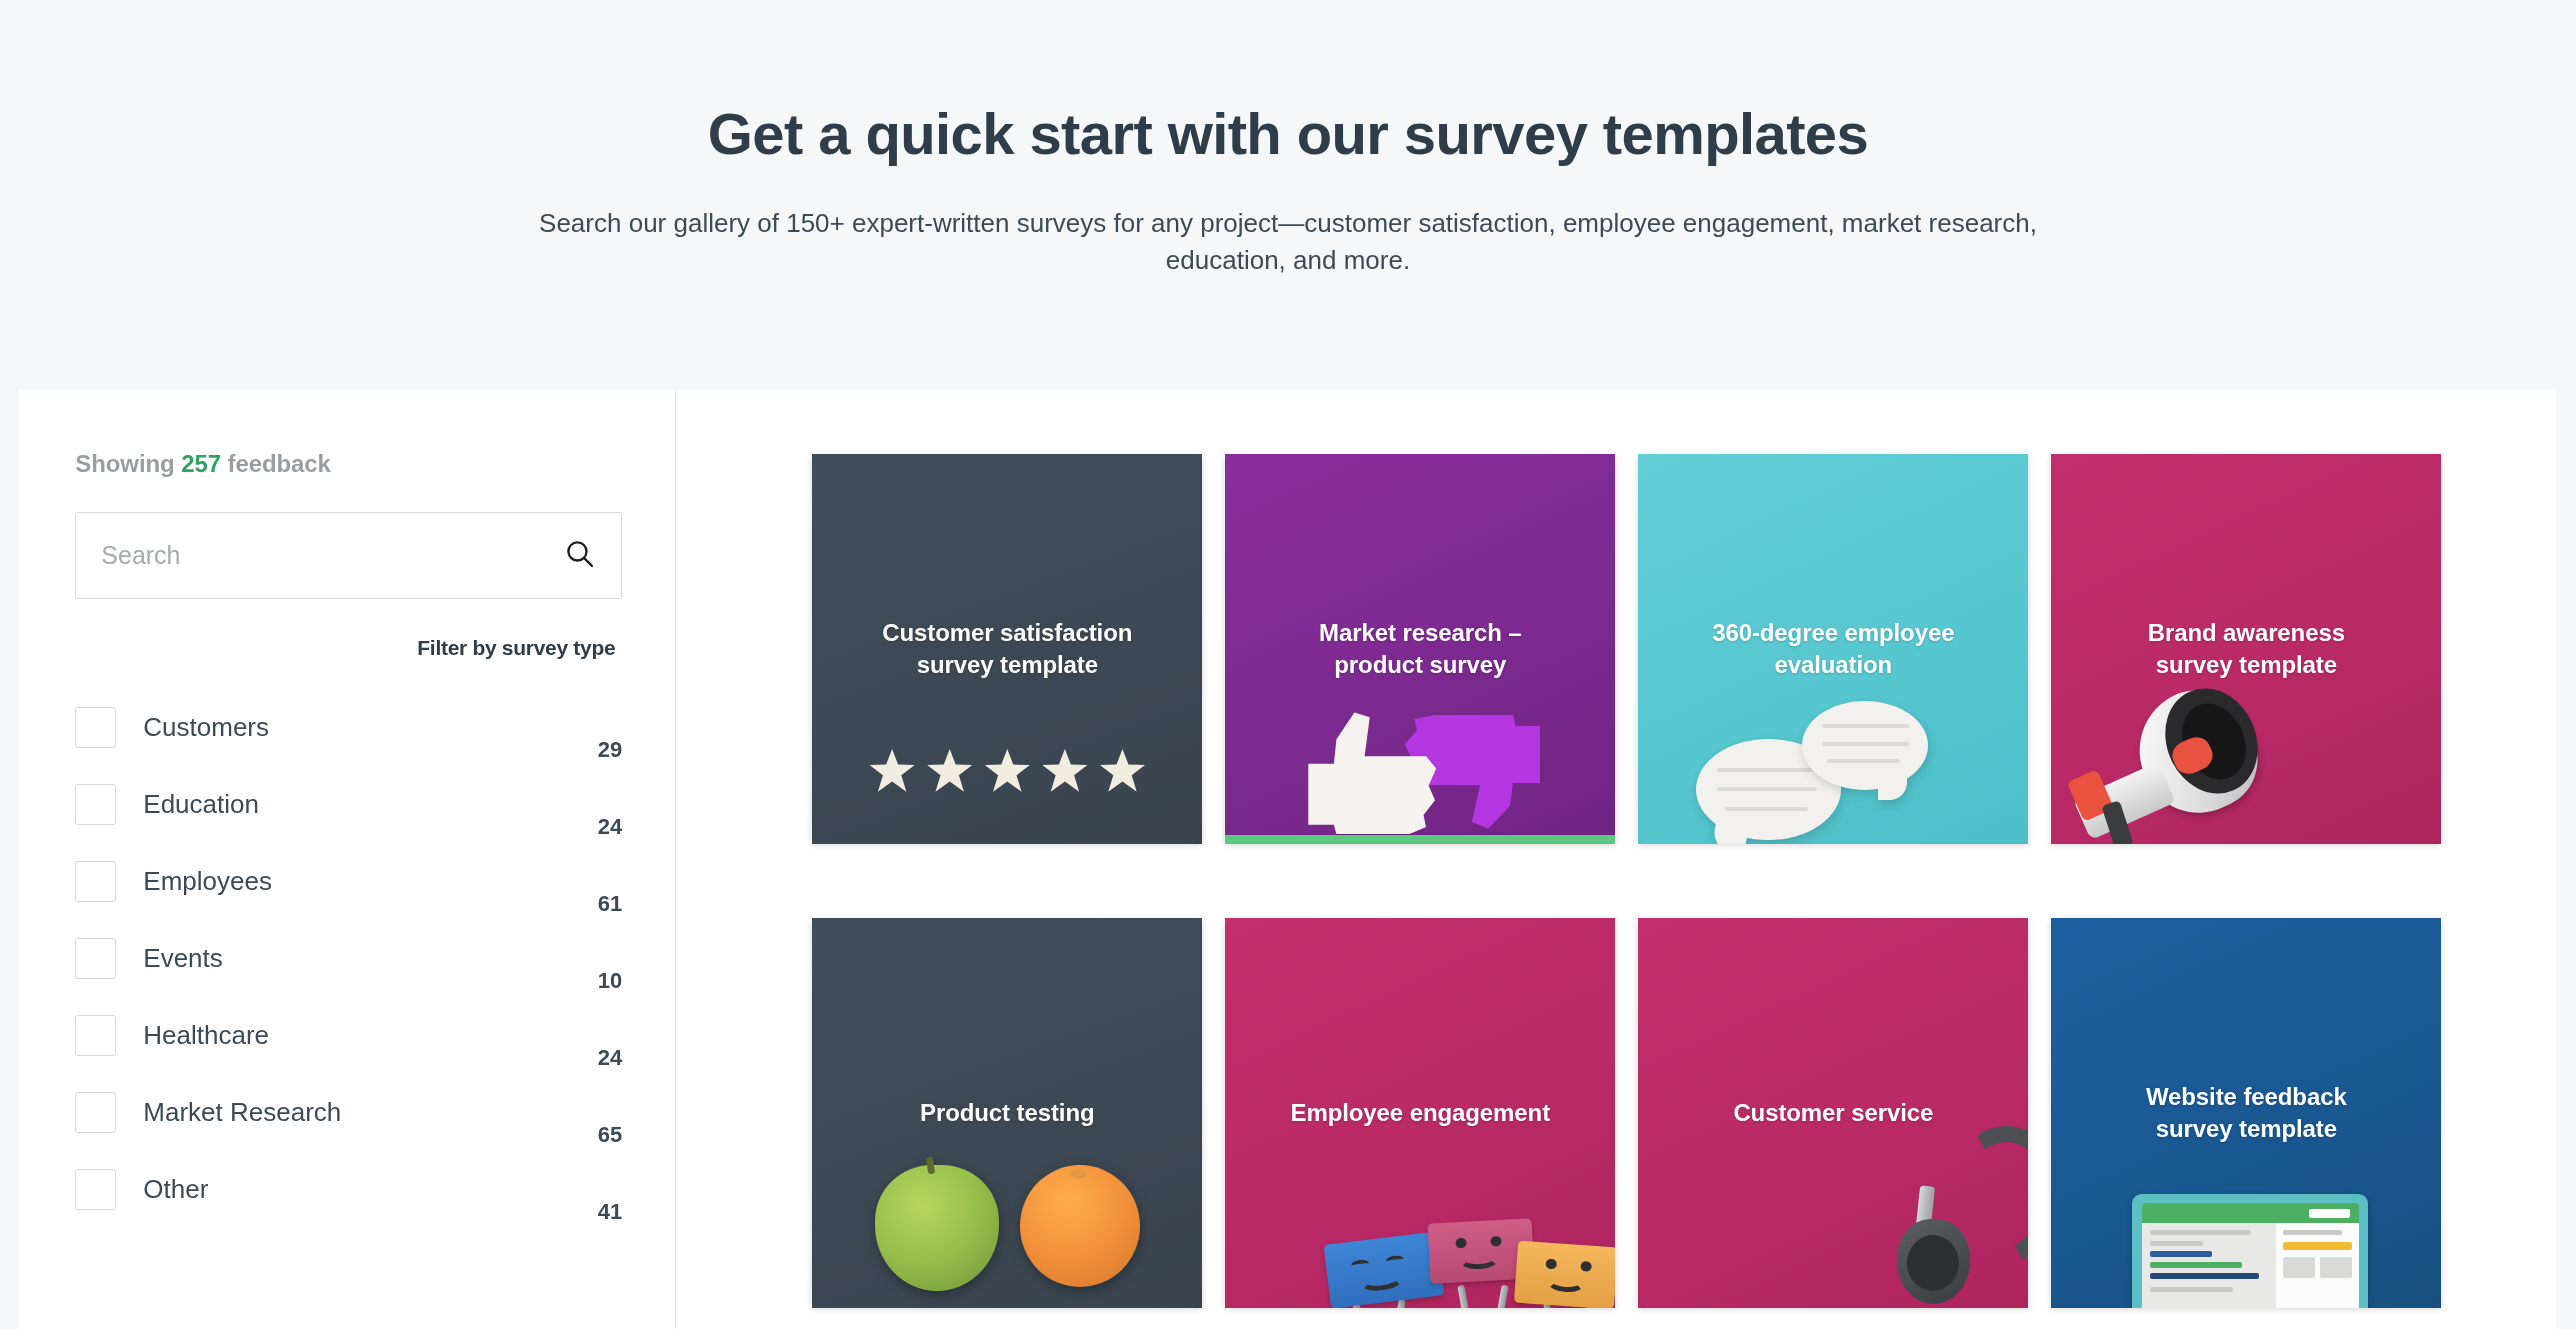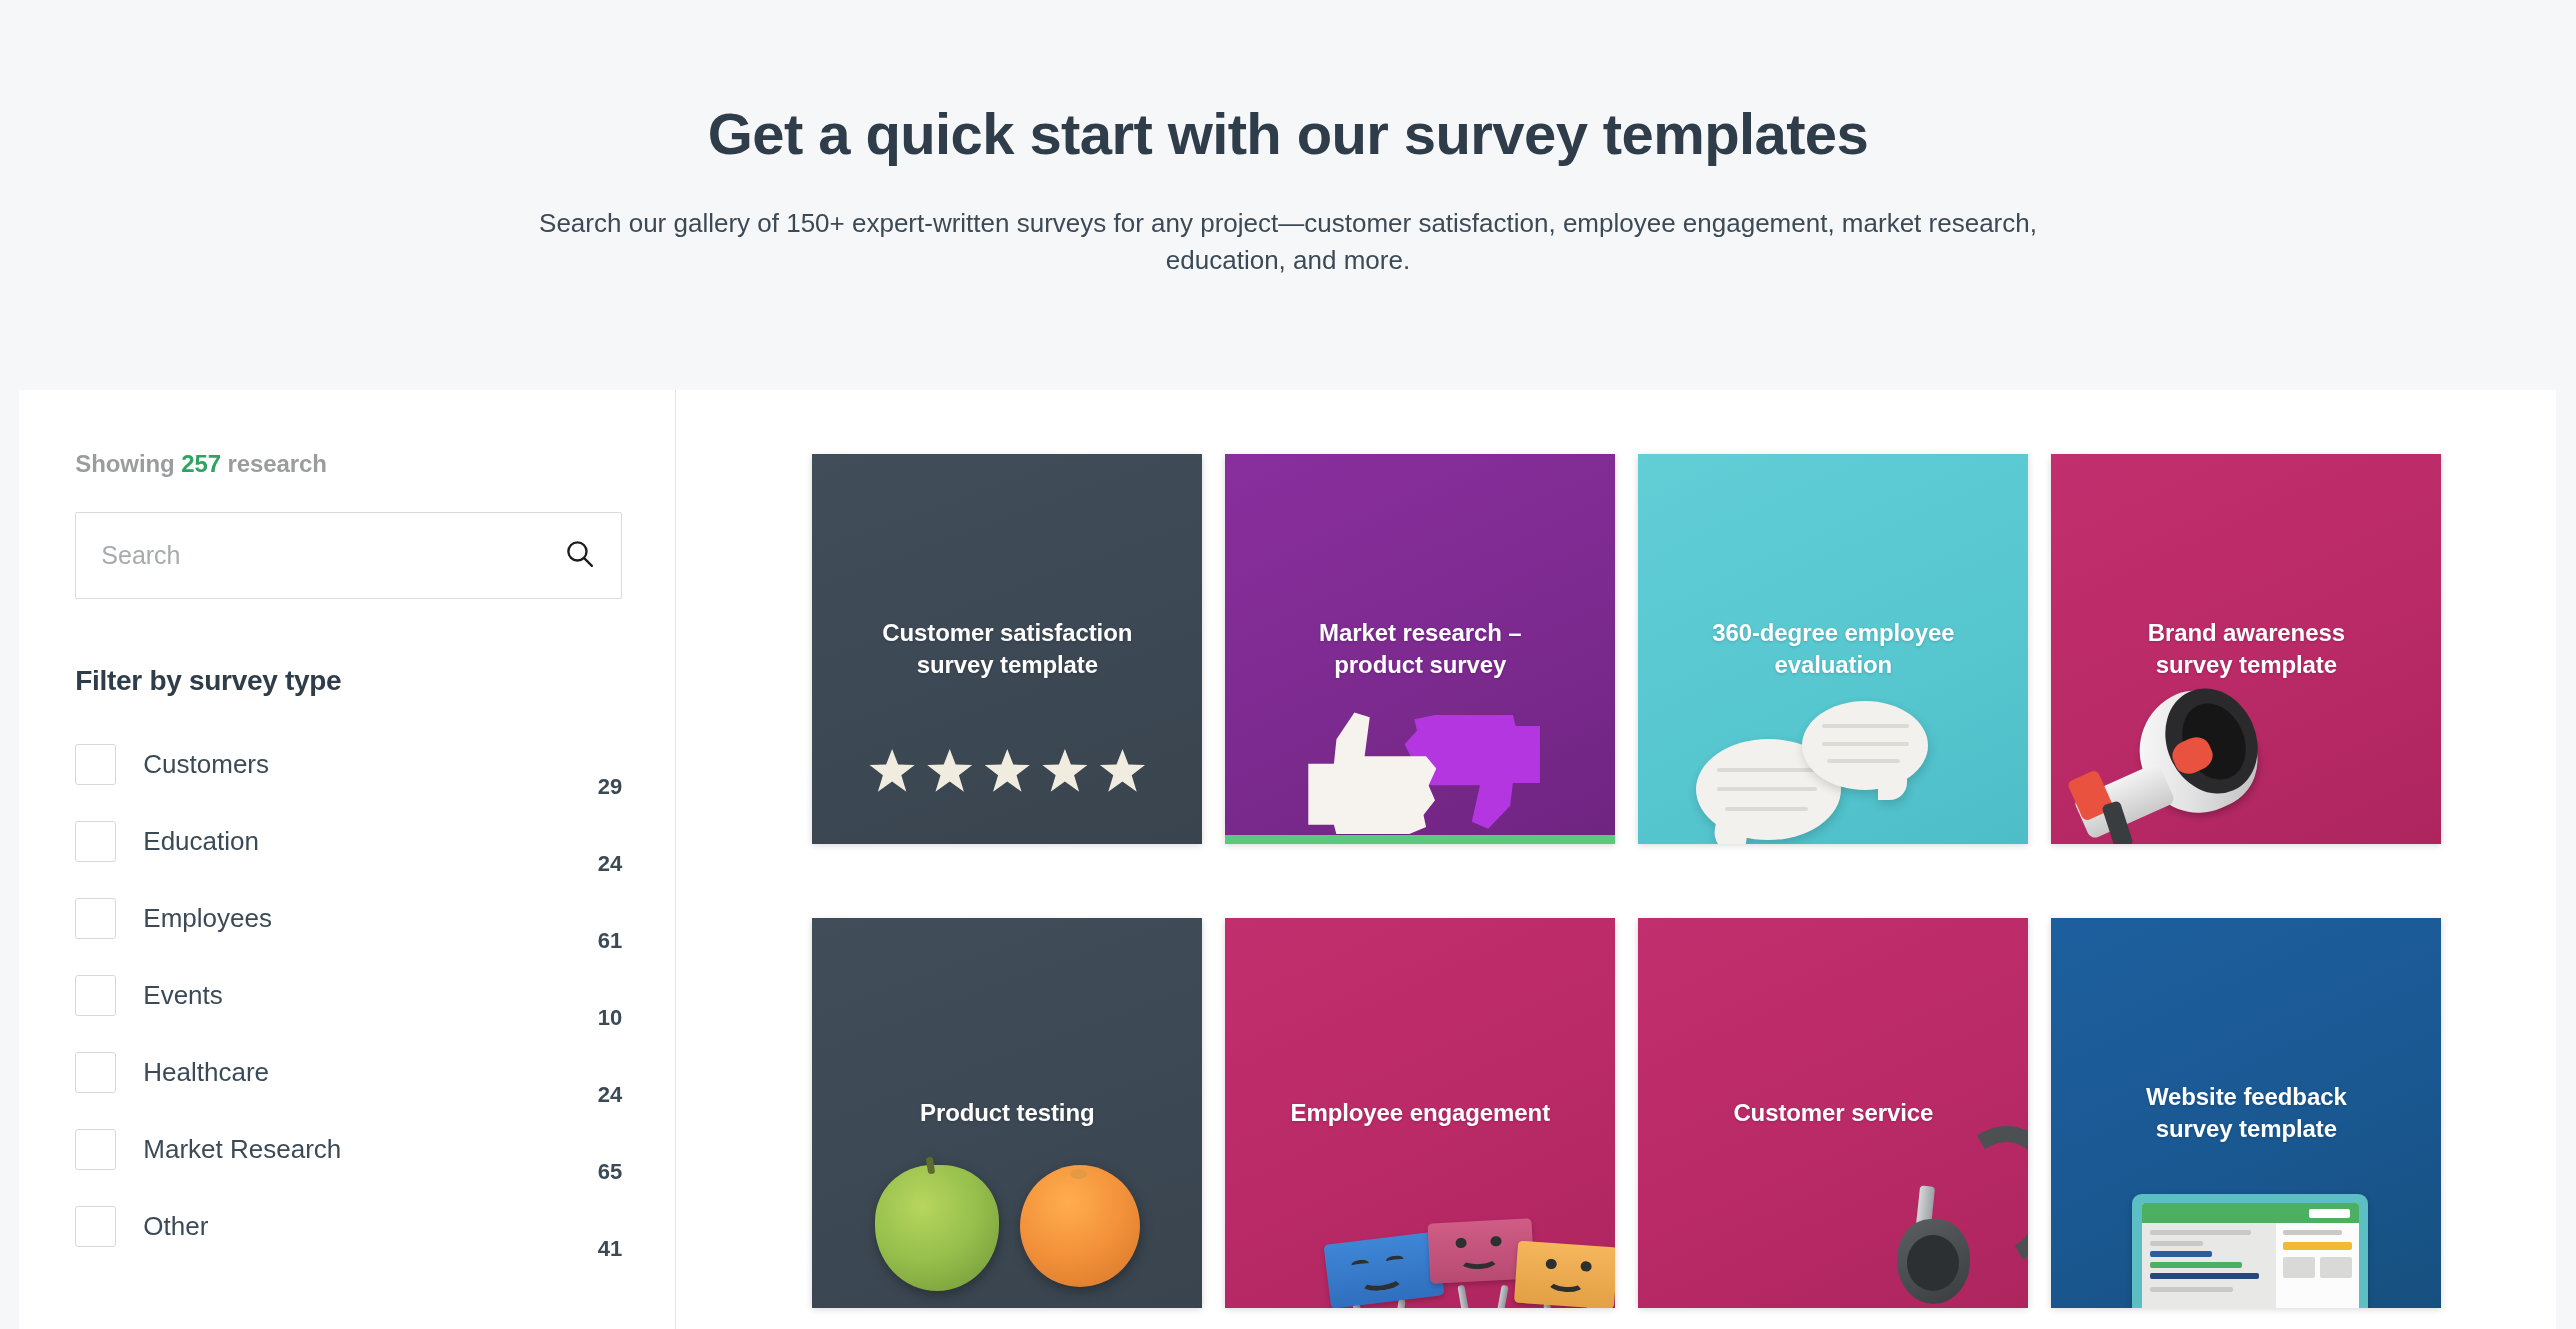--- a/index.html
+++ b/index.html
@@ -93,25 +93,26 @@
     outline: none;
     font-family: "Liberation Sans", sans-serif;
     font-size: 25px;
     color: #3b4a56;
     background: transparent;
   }
   .search-input::placeholder { color: #a7aaad; }
   .search-icon { flex: 0 0 auto; display: block; }
 
   .filter-title {
-    margin-top: 66px;
-    font-size: 28px;
+    margin-top: 37px;
+    font-size: 21px;
     font-weight: bold;
     color: #2e3d49;
     letter-spacing: -0.3px;
+    text-align: right;
   }
 
   .filter-list { margin-top: 29px; width: 547px; }
   .filter-row {
     height: 77px;
     display: flex;
     align-items: center;
   }
   .checkbox {
     width: 41px; height: 41px;
@@ -398,21 +399,21 @@
   <p class="hero-sub">Search our gallery of 150+ expert-written surveys for any project—customer satisfaction, employee engagement, market research, education, and more.</p>
 </div>
 
 <div class="panel">
 
   <aside class="sidebar">
 
     <div class="showing-line">
       <span>Showing</span>
       <span class="showing-count">257</span>
-      <span>research</span>
+      <span>feedback</span>
     </div>
 
     <div class="search-wrap">
       <input class="search-input" type="text" placeholder="Search" style="">
       <span class="search-icon">
         <svg width="33" height="33" viewBox="0 0 24 24" fill="none" stroke="#1d1d1f" stroke-width="1.7" stroke-linecap="round">
           <circle cx="10.5" cy="10.5" r="6.6"></circle>
           <line x1="15.4" y1="15.4" x2="21" y2="21"></line>
         </svg>
       </span>

